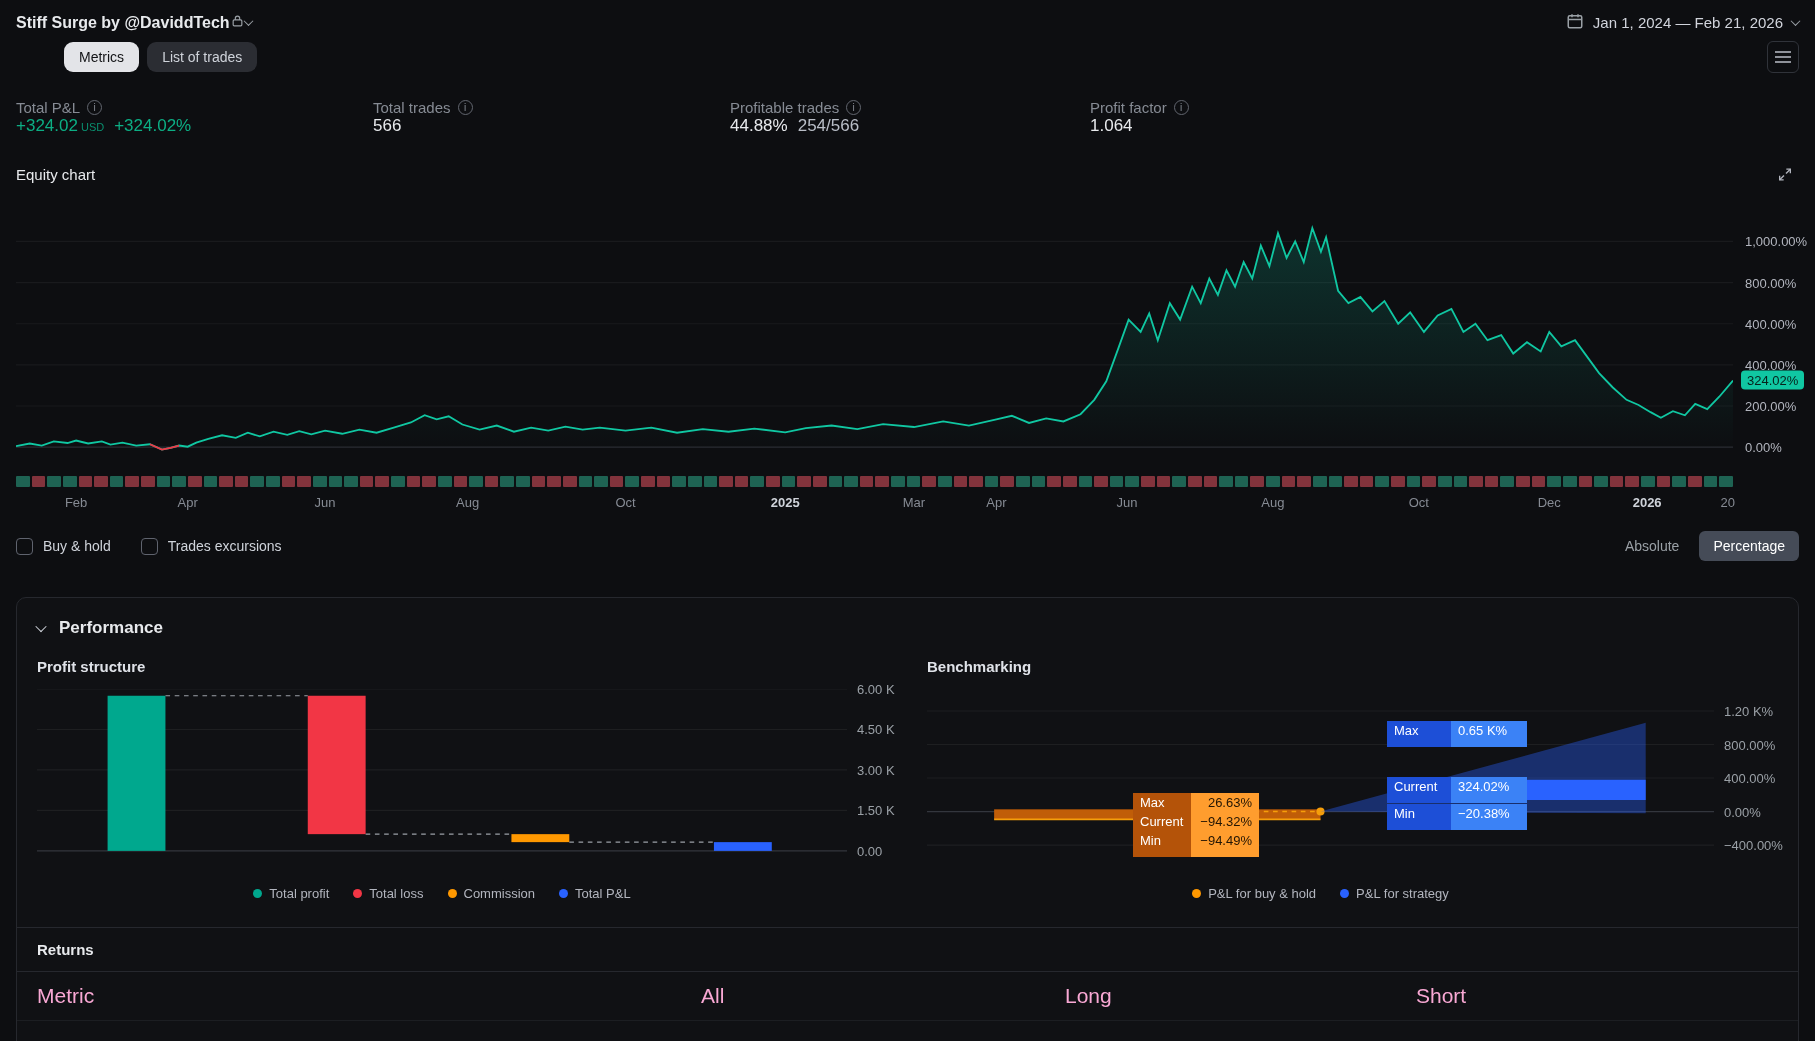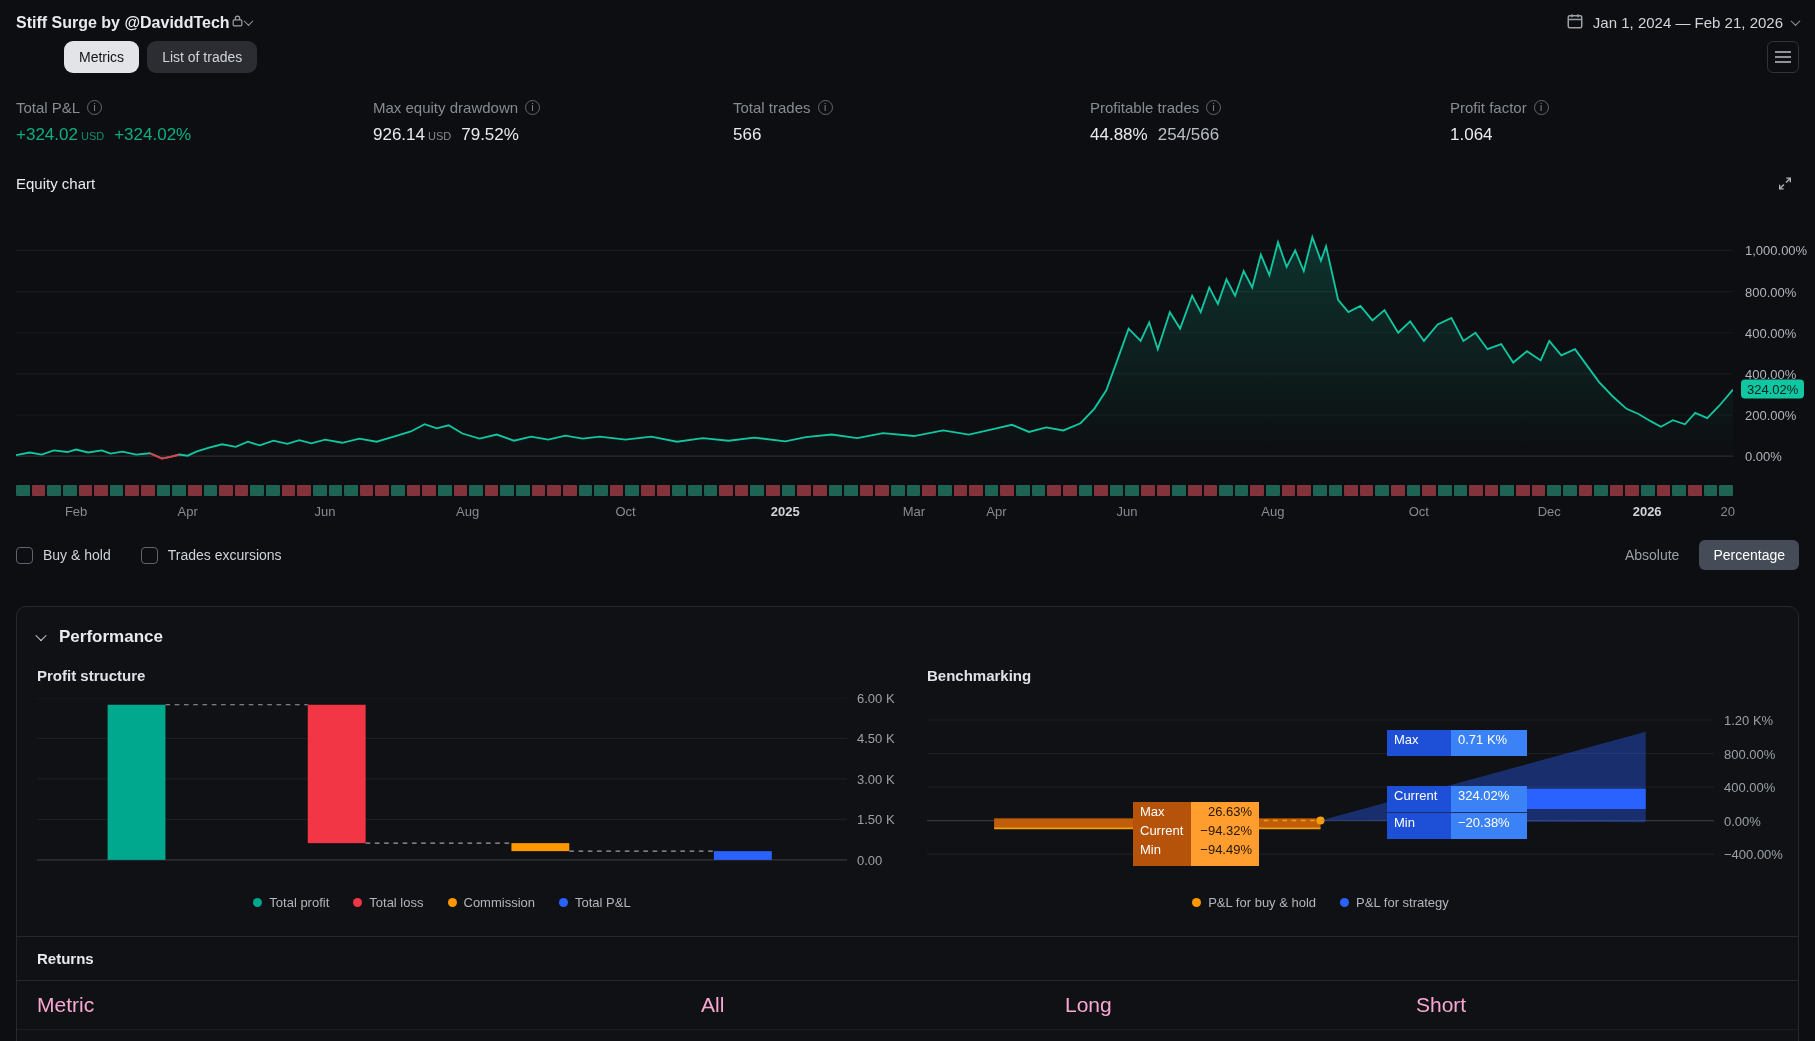--- a/index.html
+++ b/index.html
@@ -13,31 +13,31 @@
 
   
   .topbar { display:flex; justify-content:space-between; align-items:center; padding:12px 16px 0 16px; }
   .title-group { display:flex; align-items:center; gap:1px; cursor:pointer; }
   .page-title { font-size:16px; font-weight:700; color:#e8eaed; }
   .date-range { display:flex; align-items:center; gap:9px; color:#d1d4dc; font-size:15px; cursor:pointer; }
   .caret { display:inline-block; width:7px; height:7px; border-right:1.6px solid #9aa0a6; border-bottom:1.6px solid #9aa0a6; transform:rotate(45deg) translate(-1px,-1px); }
   .caret.big { width:8px; height:8px; border-color:#cfd3da; margin-right:6px; }
 
   
-  .tabs-row { display:flex; justify-content:space-between; margin:8px 16px 0 16px;padding-left:48px; }
+  .tabs-row { display:flex; justify-content:space-between; align-items:center; margin:8px 16px 0 16px;padding-left:48px; }
   .tabs { display:flex; gap:8px; }
   .pill { padding:7px 15px; border-radius:9px; font-size:14px; background:#2b2d33; color:#cfd3da; }
   .pill.active { background:#e3e4e8; color:#121316; font-weight:500; }
   .icon-btn { width:32px; height:32px; display:flex; align-items:center; justify-content:center; border-radius:6px; border:1px solid #30333a; }
   .icon-btn.borderless { border:none; width:28px; height:28px; }
 
   
   .metrics-row { display:flex; margin:26px 16px 0 16px; }
   .metric-label { display:flex; align-items:center; gap:7px; color:#868b94; font-size:15px; }
-  .metric-value { margin-top:9px; font-size:17px; color:#e8eaed; }
+  .metric-value { font-size:17px; color:#e8eaed; }
   .metric-value .unit { font-size:11px; margin-left:3px; color:#868b94; }
   .pos { color:#0cae84; }
   .pos.unit { color:#0a8f6f; }
   .pad-l { margin-left:10px; }
   .dim { color:#b9bec7; }
   .info-icon { width:15px; height:15px; border:1px solid #62666f; border-radius:50%; display:inline-flex; align-items:center; justify-content:center; color:#868b94; font-size:10px; line-height:1; }
   .info-icon::before { content:"i"; }
 
   
   .section-title-row { display:flex; justify-content:space-between; align-items:center; margin:24px 16px 0 16px; }
@@ -151,27 +151,20 @@
   </button>
 </div>
 
 <div class="metrics-row">
   <div class="metric" style="width:357px">
     <div class="metric-label">
         <span>Total P&amp;L</span>
         <span class="info-icon"></span>
       </div>
     <div class="metric-value"><span class="pos">+324.02</span><span class="unit pos">USD</span><span class="pos pad-l">+324.02%</span></div>
-  </div>
-  <div class="metric" style="width:360px">
-    <div class="metric-label">
-        <span>Max equity drawdown</span>
-        <span class="info-icon"></span>
-      </div>
-    <div class="metric-value"><span>926.14</span><span class="unit">USD</span><span class="pad-l">79.52%</span></div>
   </div>
   <div class="metric" style="width:357px">
     <div class="metric-label">
         <span>Total trades</span>
         <span class="info-icon"></span>
       </div>
     <div class="metric-value"><span>566</span></div>
   </div>
   <div class="metric" style="width:360px">
     <div class="metric-label">
@@ -459,21 +452,21 @@
         <div class="chip chip-orange chip-bh-cur">
           <span class="chip-label">Current</span>
           <span class="chip-val">−94.32%</span>
         </div>
         <div class="chip chip-orange chip-bh-min">
           <span class="chip-label">Min</span>
           <span class="chip-val">−94.49%</span>
         </div>
         <div class="chip chip-blue chip-st-max">
           <span class="chip-label">Max</span>
-          <span class="chip-val">0.71 K%</span>
+          <span class="chip-val">0.65 K%</span>
         </div>
         <div class="chip chip-blue chip-st-cur">
           <span class="chip-label">Current</span>
           <span class="chip-val">324.02%</span>
         </div>
         <div class="chip chip-blue chip-st-min">
           <span class="chip-label">Min</span>
           <span class="chip-val">−20.38%</span>
         </div>
       </div>

